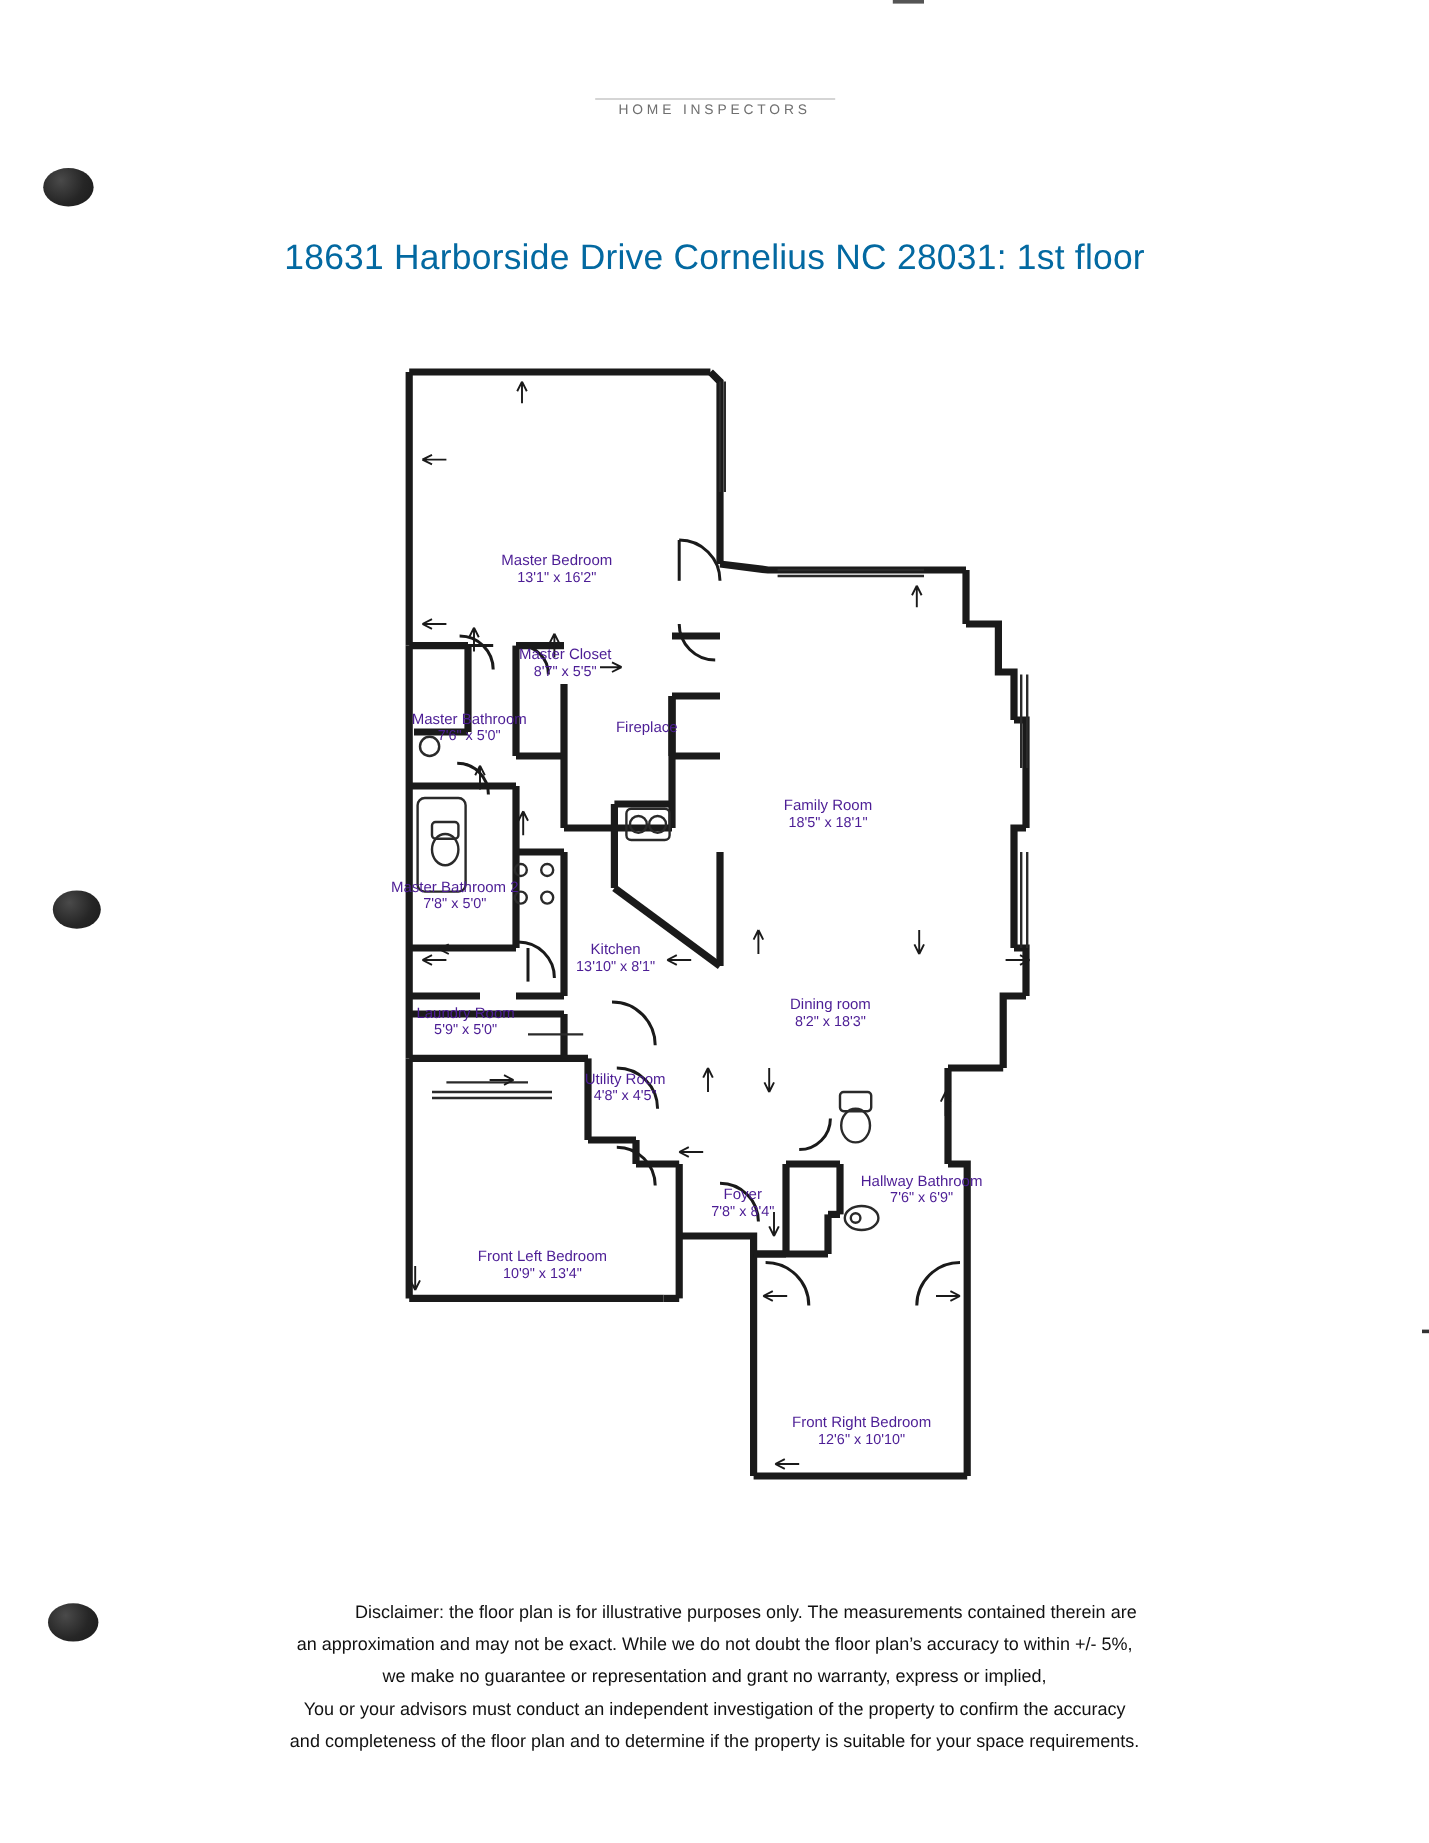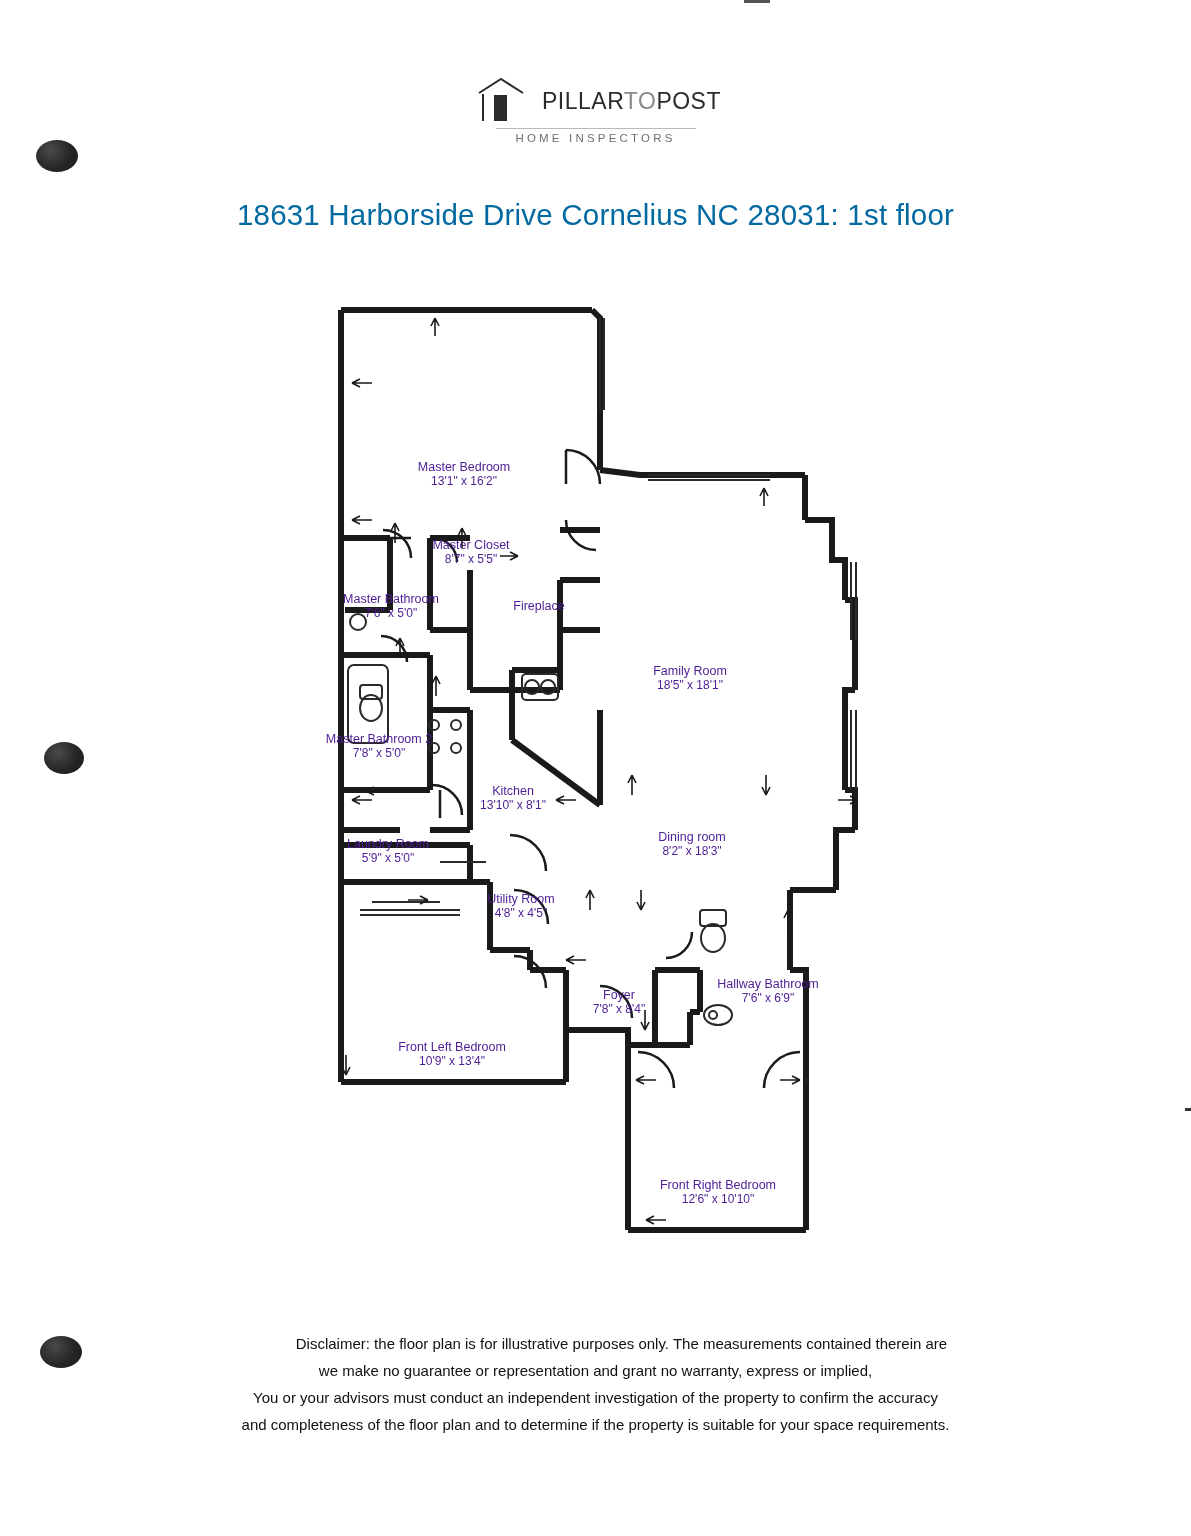--- a/index.html
+++ b/index.html
@@ -142,30 +142,20 @@
 </head>
 <body>
 
 <div class="blob b1"></div>
 <div class="blob b2"></div>
 <div class="blob b3"></div>
 <div class="top-edge-mark"></div>
 <div class="right-edge-mark"></div>
 
 <div class="logo-block">
-  <div class="logo-row">
-    <div class="logo-mark">
-      <svg class="roof" viewBox="0 0 46 16" width="46" height="16" aria-hidden="true">
-        <path d="M1 15 L23 1 L45 15" fill="none" stroke="#2b2b2b" stroke-width="2"></path>
-      </svg>
-      <div class="bar-left"></div>
-      <div class="door"></div>
-    </div>
-    <div class="logo-text"><span>PILLAR</span><span class="to">TO</span><span>POST</span></div>
-  </div>
   <div class="logo-sub">HOME INSPECTORS</div>
 </div>
 
 <div class="plan-title">18631 Harborside Drive Cornelius NC 28031: 1st floor</div>
 
 <div class="floorplan">
   <svg width="1191" height="990" viewBox="0 0 1191 990" aria-hidden="true">
     <g stroke="#1a1a1a" fill="none" stroke-width="6">
 
       <path d="M341 40 L341 268"></path>
@@ -380,16 +370,17 @@
     <span class="dim">10'9" x 13'4"</span>
   </div>
   <div class="rm-label" style="left:718px; top:908px;">
     <span>Front Right Bedroom</span>
     <span class="dim">12'6" x 10'10"</span>
   </div>
 </div>
 
 <div class="disclaimer">
   <p class="l1">Disclaimer: the floor plan is for illustrative purposes only. The measurements contained therein are</p>
+  <p>an approximation and may not be exact. While we do not doubt the floor plan’s accuracy to within +/- 5%,</p>
   <p>we make no guarantee or representation and grant no warranty, express or implied,</p>
   <p>You or your advisors must conduct an independent investigation of the property to confirm the accuracy</p>
   <p>and completeness of the floor plan and to determine if the property is suitable for your space requirements.</p>
 </div>
 
 </body></html>

